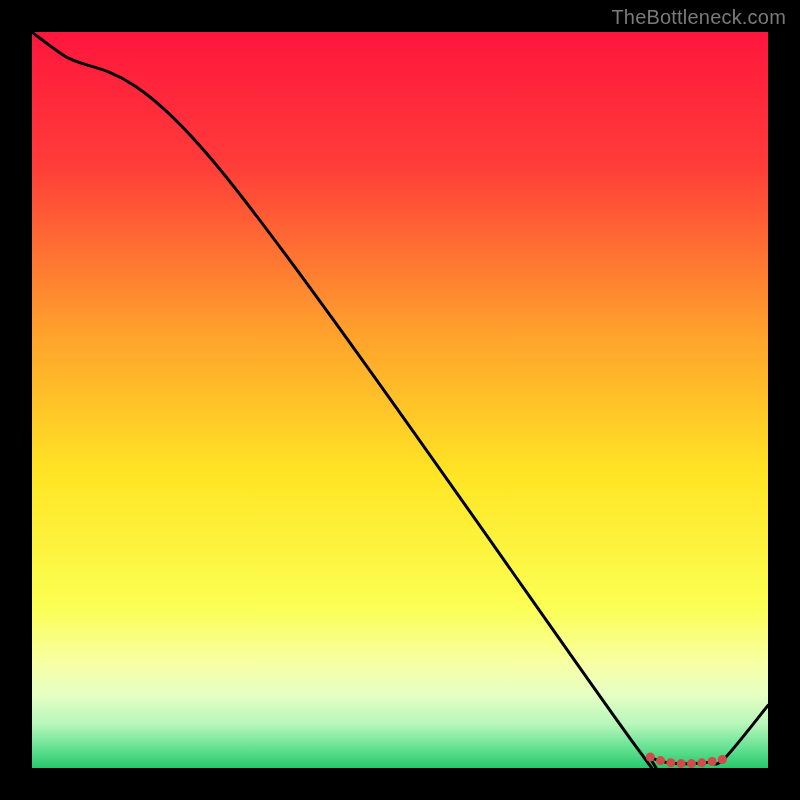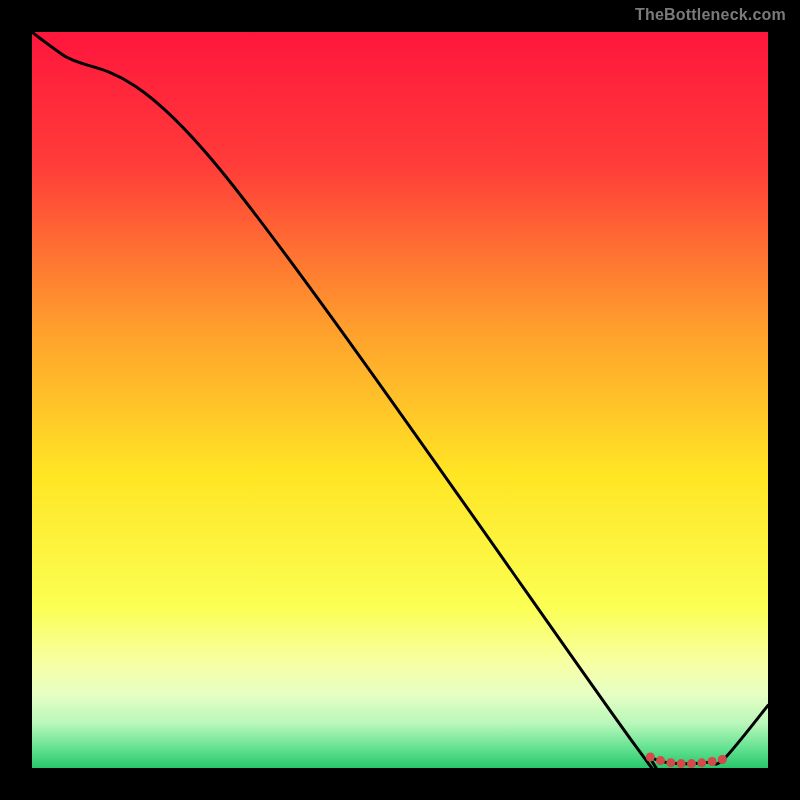--- a/index.html
+++ b/index.html
@@ -23,22 +23,22 @@
     top: 32px;
     width: 736px;
     height: 736px;
     overflow: hidden;
   }
   .attrib {
     position: absolute;
     top: 6px;
     right: 14px;
     color: #7a7a7a;
-    font-size: 16px;
-    font-weight: 700;
+    font-size: 20px;
+    font-weight: 400;
     letter-spacing: 0.2px;
   }
 </style>
 </head>
 <body>
 
 <div class="frame">
   <div class="attrib">TheBottleneck.com</div>
 
   <div class="plot-area">

